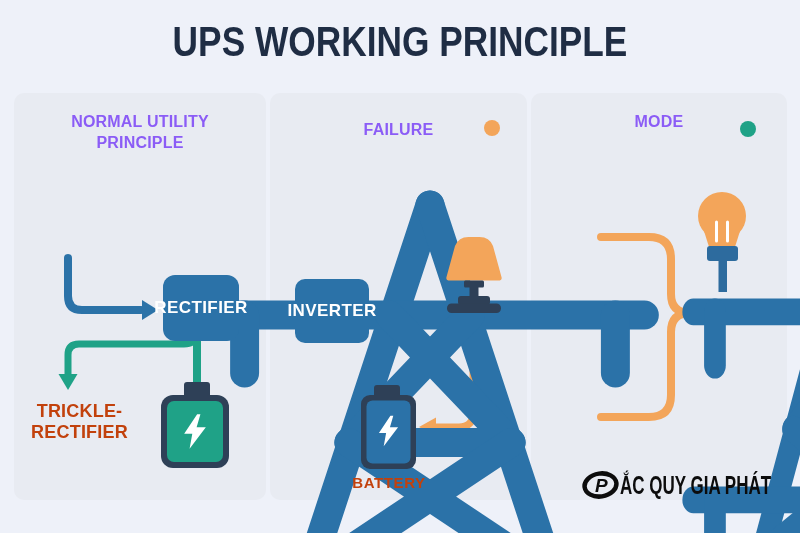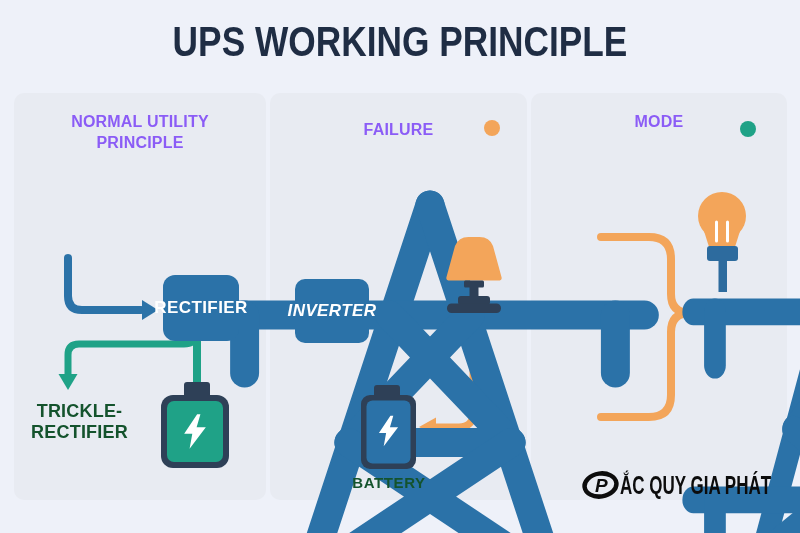--- a/index.html
+++ b/index.html
@@ -20,24 +20,24 @@
   .panel-title{text-align:center;font-weight:bold;font-size:16px;line-height:1.32;
     color:#8b5cf6;letter-spacing:0.2px;padding-top:18px;}
   #panel-failure .panel-title{padding-top:26px;}
 
   svg.overlay{position:absolute;left:0;top:0;width:800px;height:533px;z-index:2;}
 
   .node{position:absolute;background:#2b72a8;color:#ffffff;font-weight:bold;
     display:flex;align-items:center;justify-content:center;letter-spacing:0.4px;
     z-index:3;font-size:17px;}
   #node-rectifier{left:163px;top:275px;width:76px;height:66px;border-radius:12px;}
-  #node-inverter{left:295px;top:279px;width:74px;height:64px;border-radius:10px;font-style:italic;}
+  #node-inverter{left:295px;top:279px;width:74px;height:64px;border-radius:10px;}
   #node-load{left:692px;top:288px;width:66px;height:56px;border-radius:10px;}
 
-  .label{position:absolute;font-weight:bold;color:#14532d;text-align:center;z-index:3;}
+  .label{position:absolute;font-weight:bold;color:#c2410c;text-align:center;z-index:3;}
   #label-trickle{left:22px;top:401px;width:115px;font-size:18px;line-height:1.18;
     letter-spacing:0.2px;}
   #label-battery{left:328px;top:474px;width:122px;font-size:15px;letter-spacing:0.6px;}
 
   .brand{position:absolute;left:582px;top:470px;display:flex;align-items:center;z-index:3;}
   .brand-text{font-size:25px;font-weight:bold;color:#0c0c0c;white-space:nowrap;
     transform:scaleX(0.68);transform-origin:left center;letter-spacing:0px;margin-left:1px;}
 </style>
 </head>
 <body>

